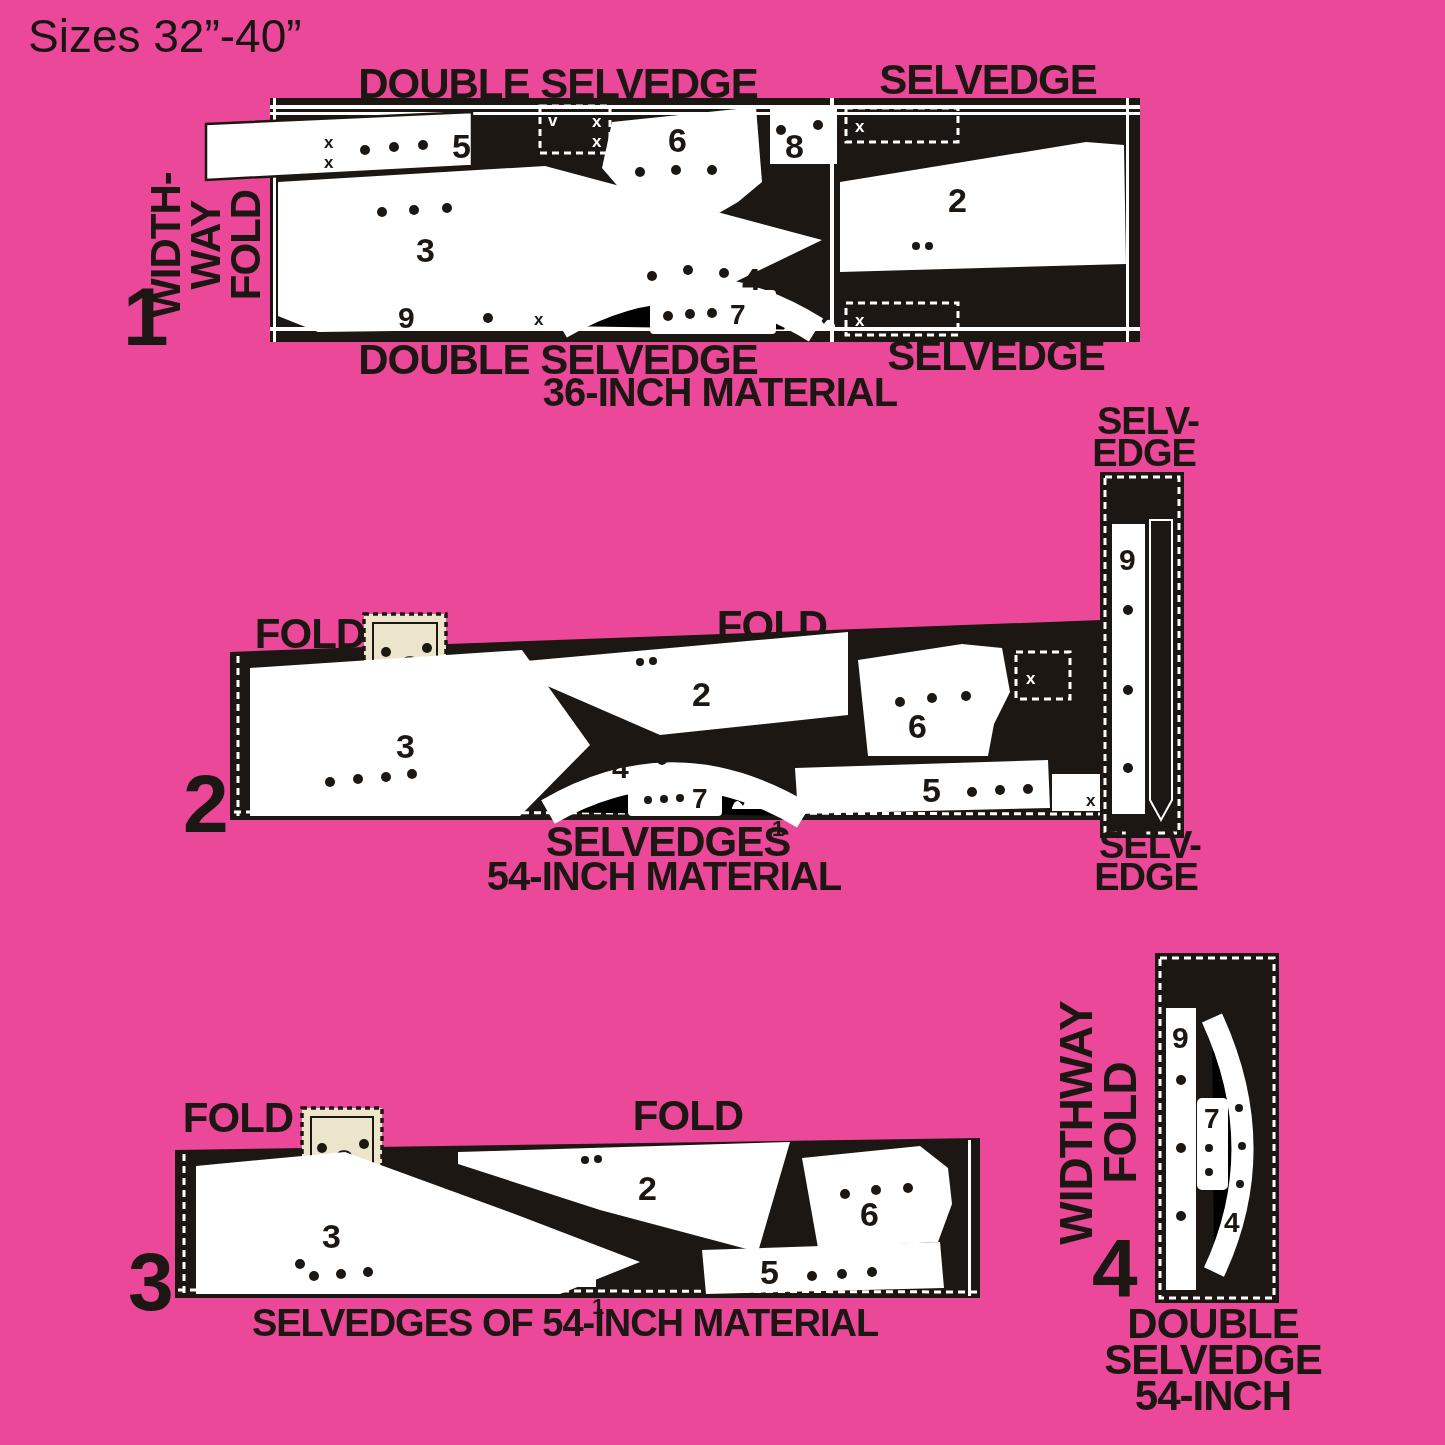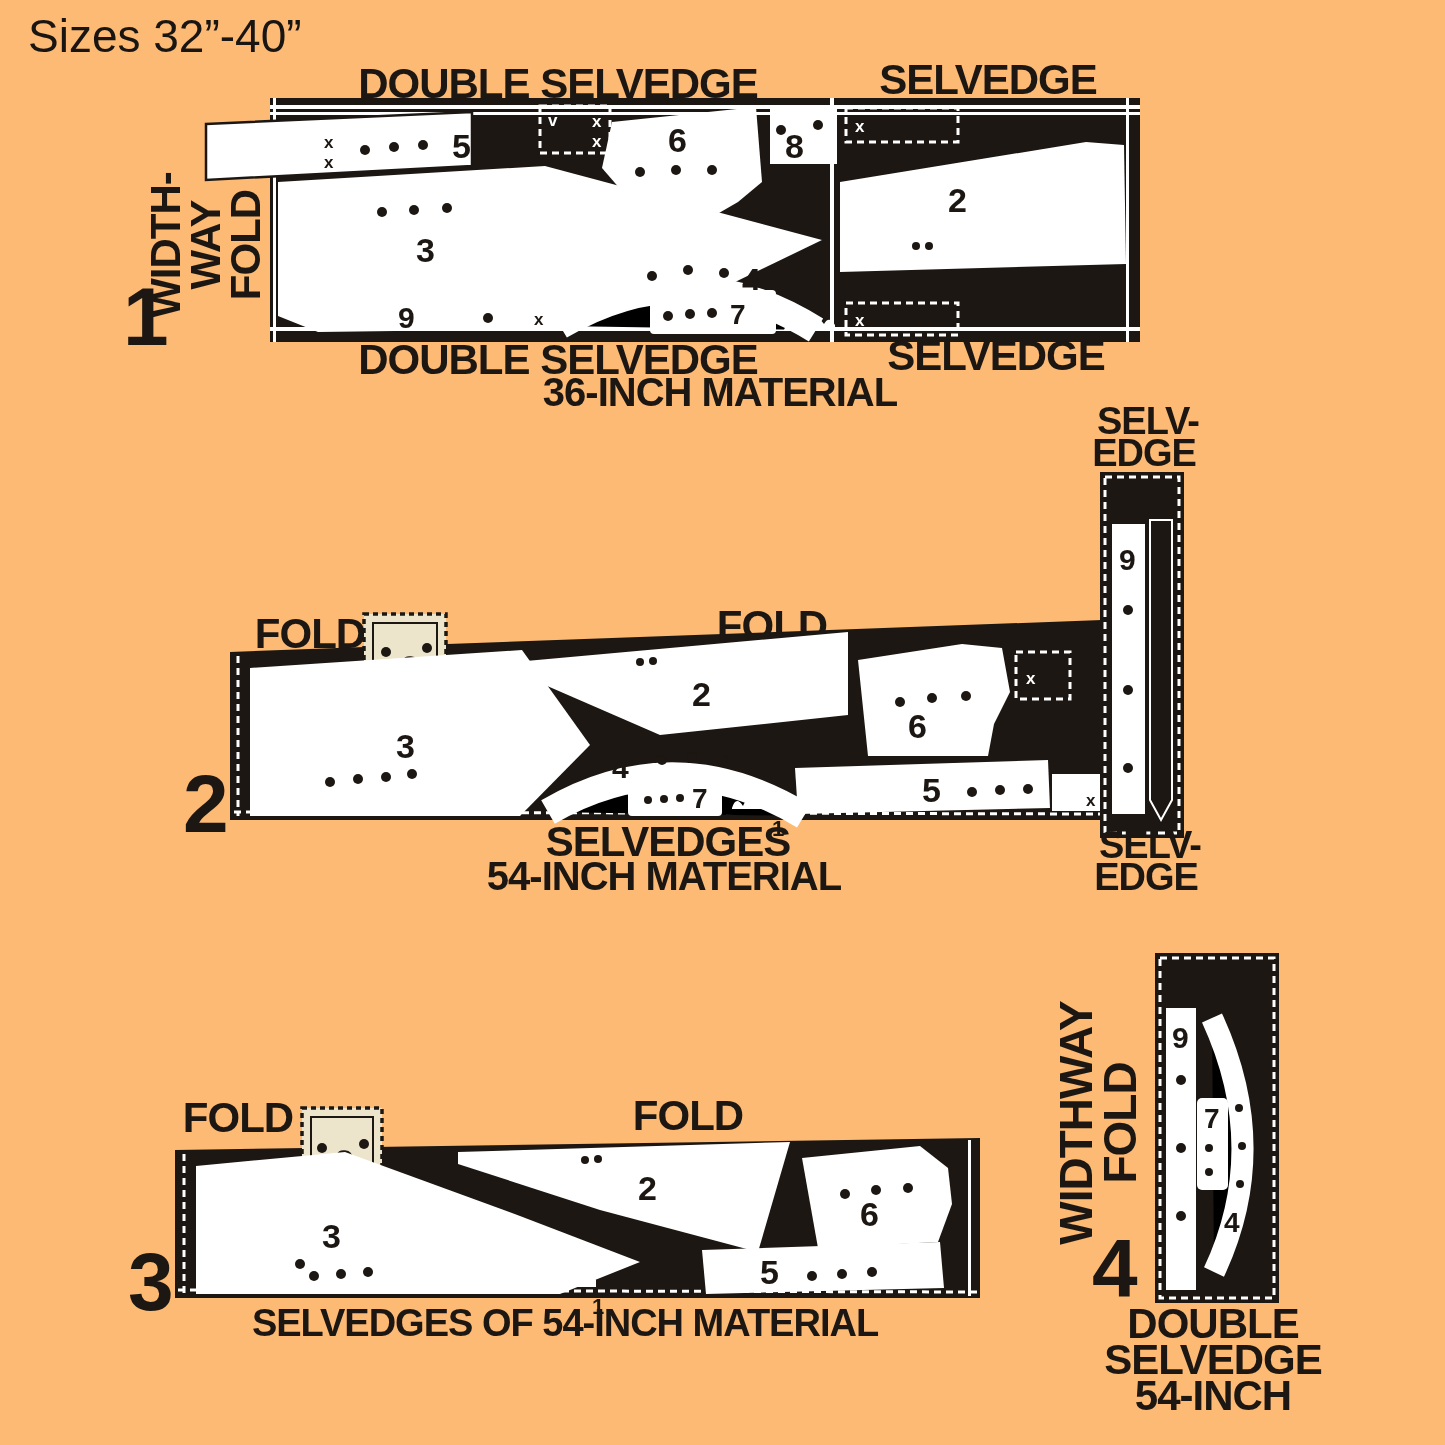--- a/index.html
+++ b/index.html
@@ -1,16 +1,16 @@
 <!DOCTYPE html>
 <html><head>
 <meta charset="utf-8">
 <style>
   html,body{margin:0;padding:0;background:#ffffff;}
-  #page{position:relative;width:1445px;height:1445px;background:#fdba74;overflow:hidden;
+  #page{position:relative;width:1445px;height:1445px;background:#ec4899;overflow:hidden;
         font-family:"Liberation Sans",sans-serif;}
   svg{display:block;}
   .ink{fill:#1c1712;}
   .wht{fill:#ffffff;}
   .pstroke{stroke:#1c1712;stroke-width:2.5;}
   .dashw{fill:none;stroke:#ffffff;stroke-width:3;stroke-dasharray:7 5;}
   .dashk{fill:#ece5cb;stroke:#1c1712;stroke-width:3.5;stroke-dasharray:5 4;}
   .thinw{stroke:#ffffff;stroke-width:2;fill:none;}
   .title{font:400 46px "Liberation Sans",sans-serif;fill:#181512;}
   .lbl{font:700 42px "Liberation Sans",sans-serif;fill:#1c1712;letter-spacing:-1px;}

